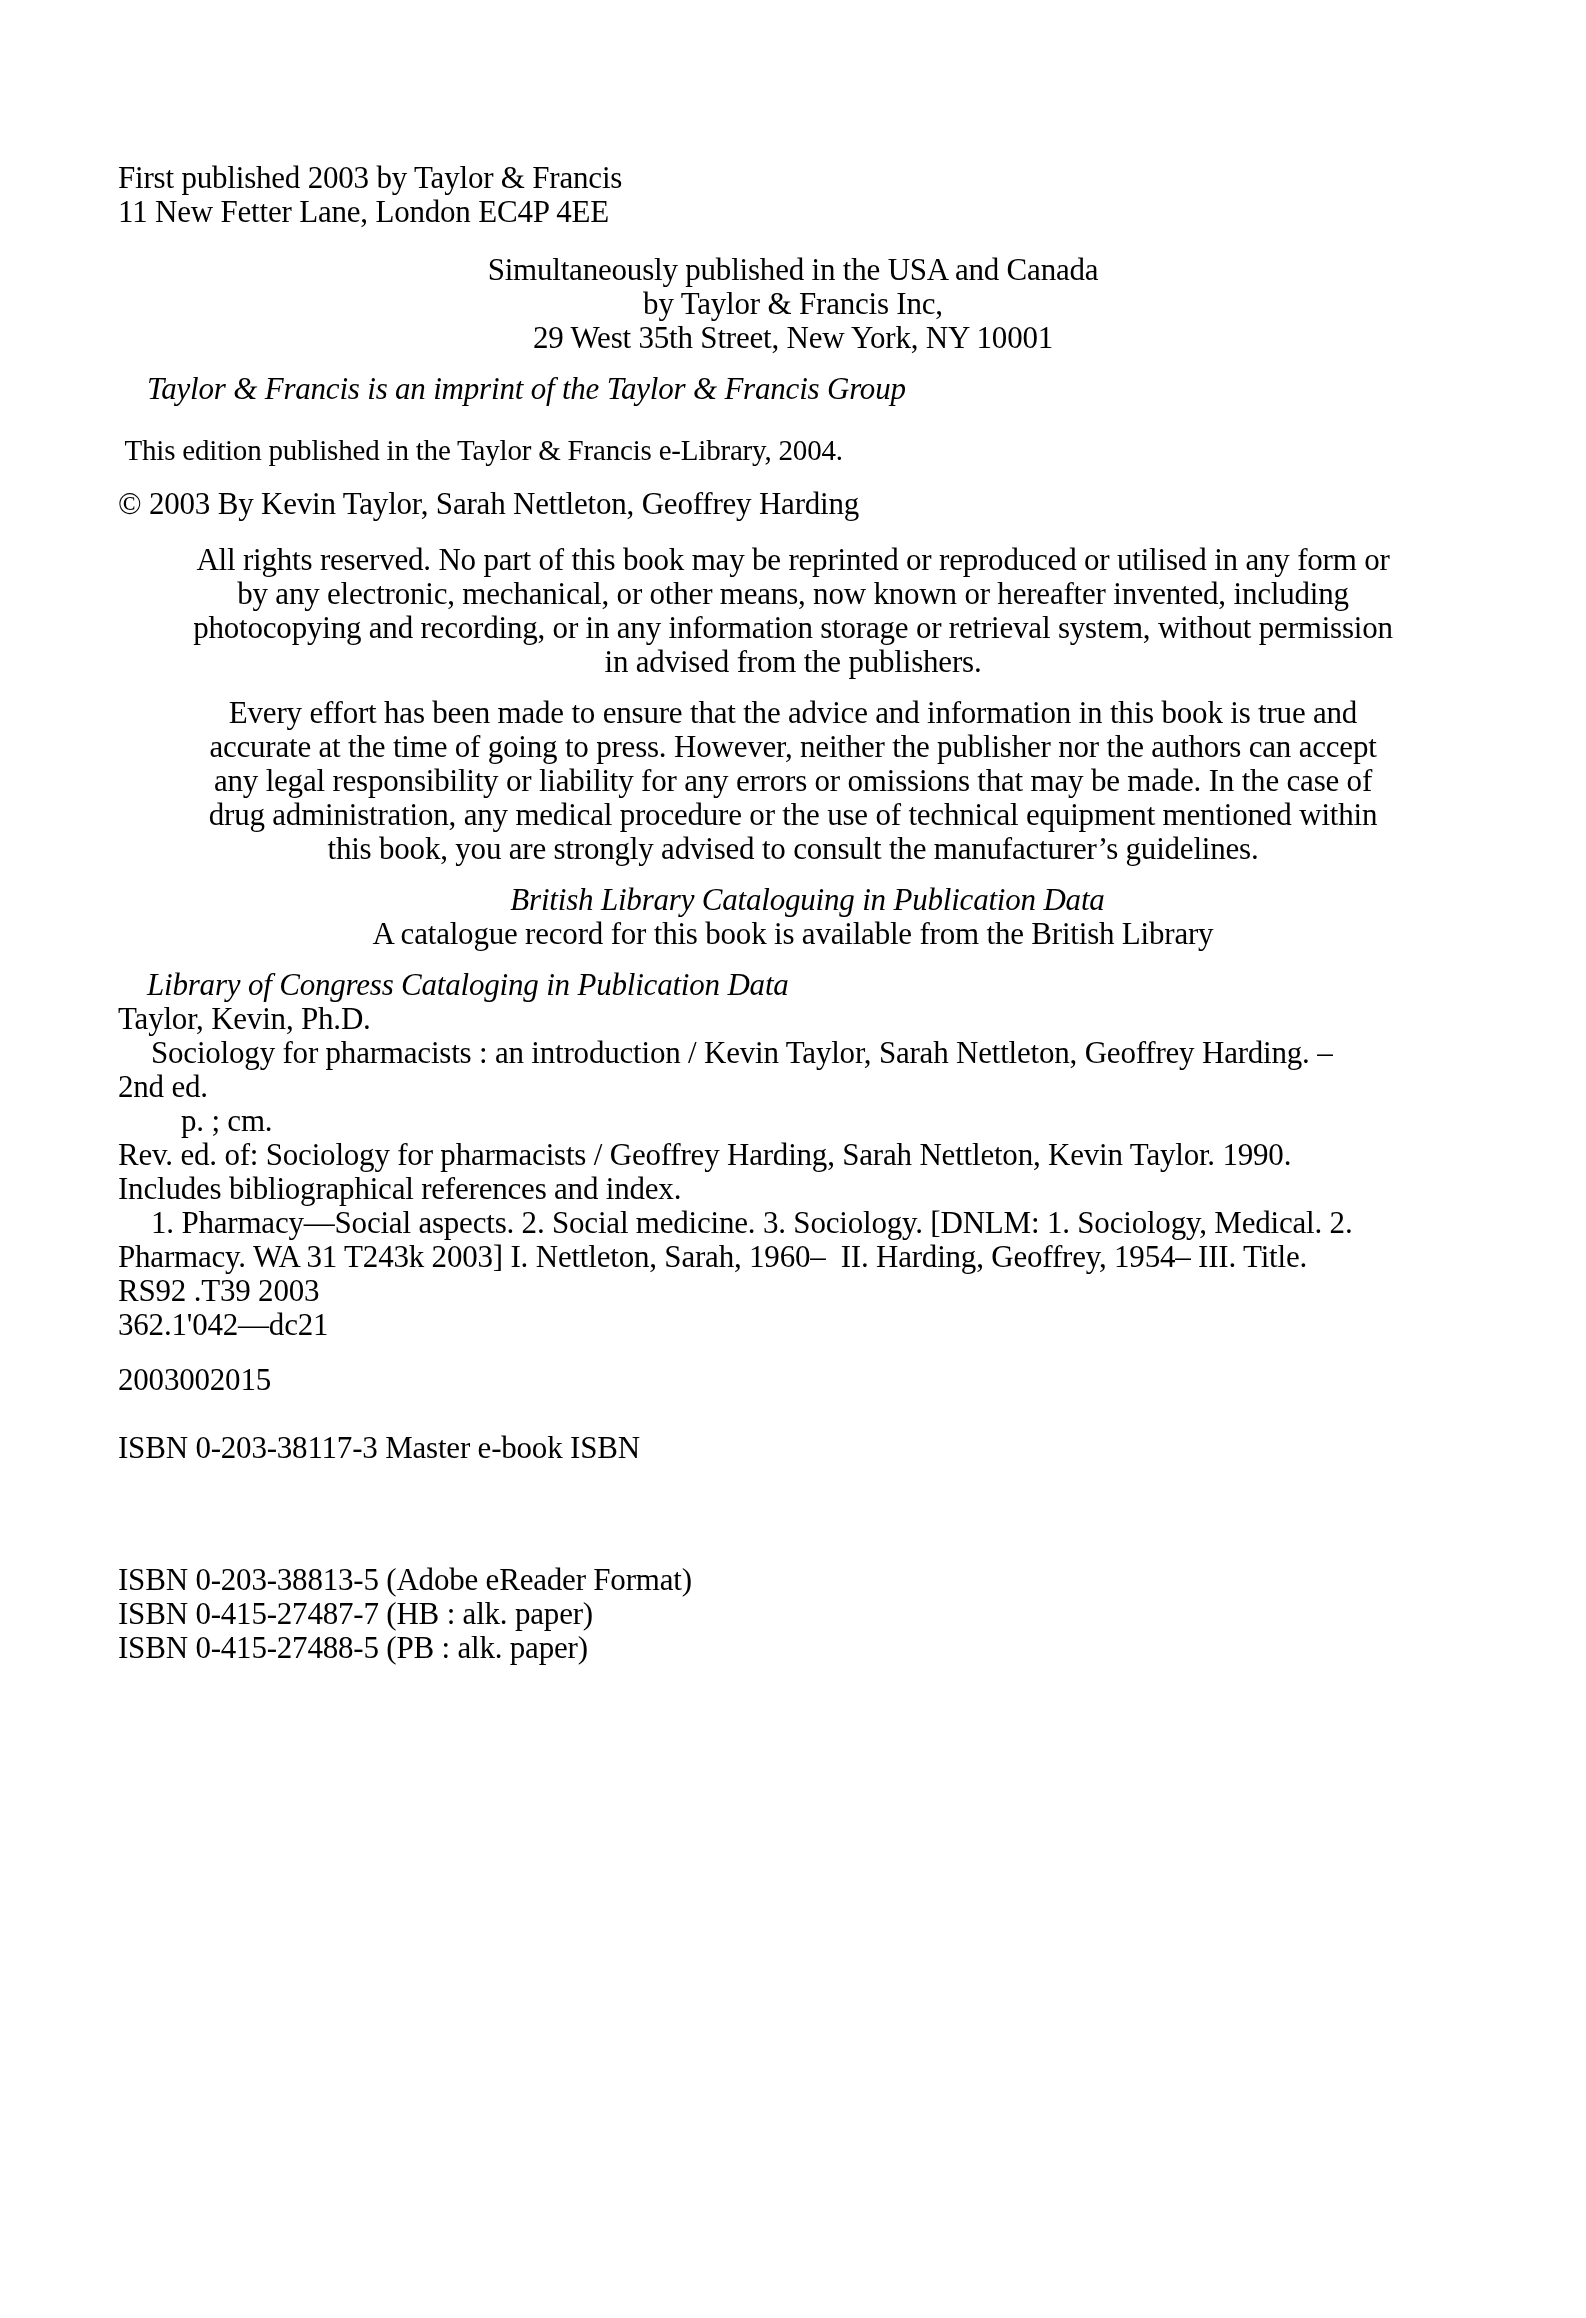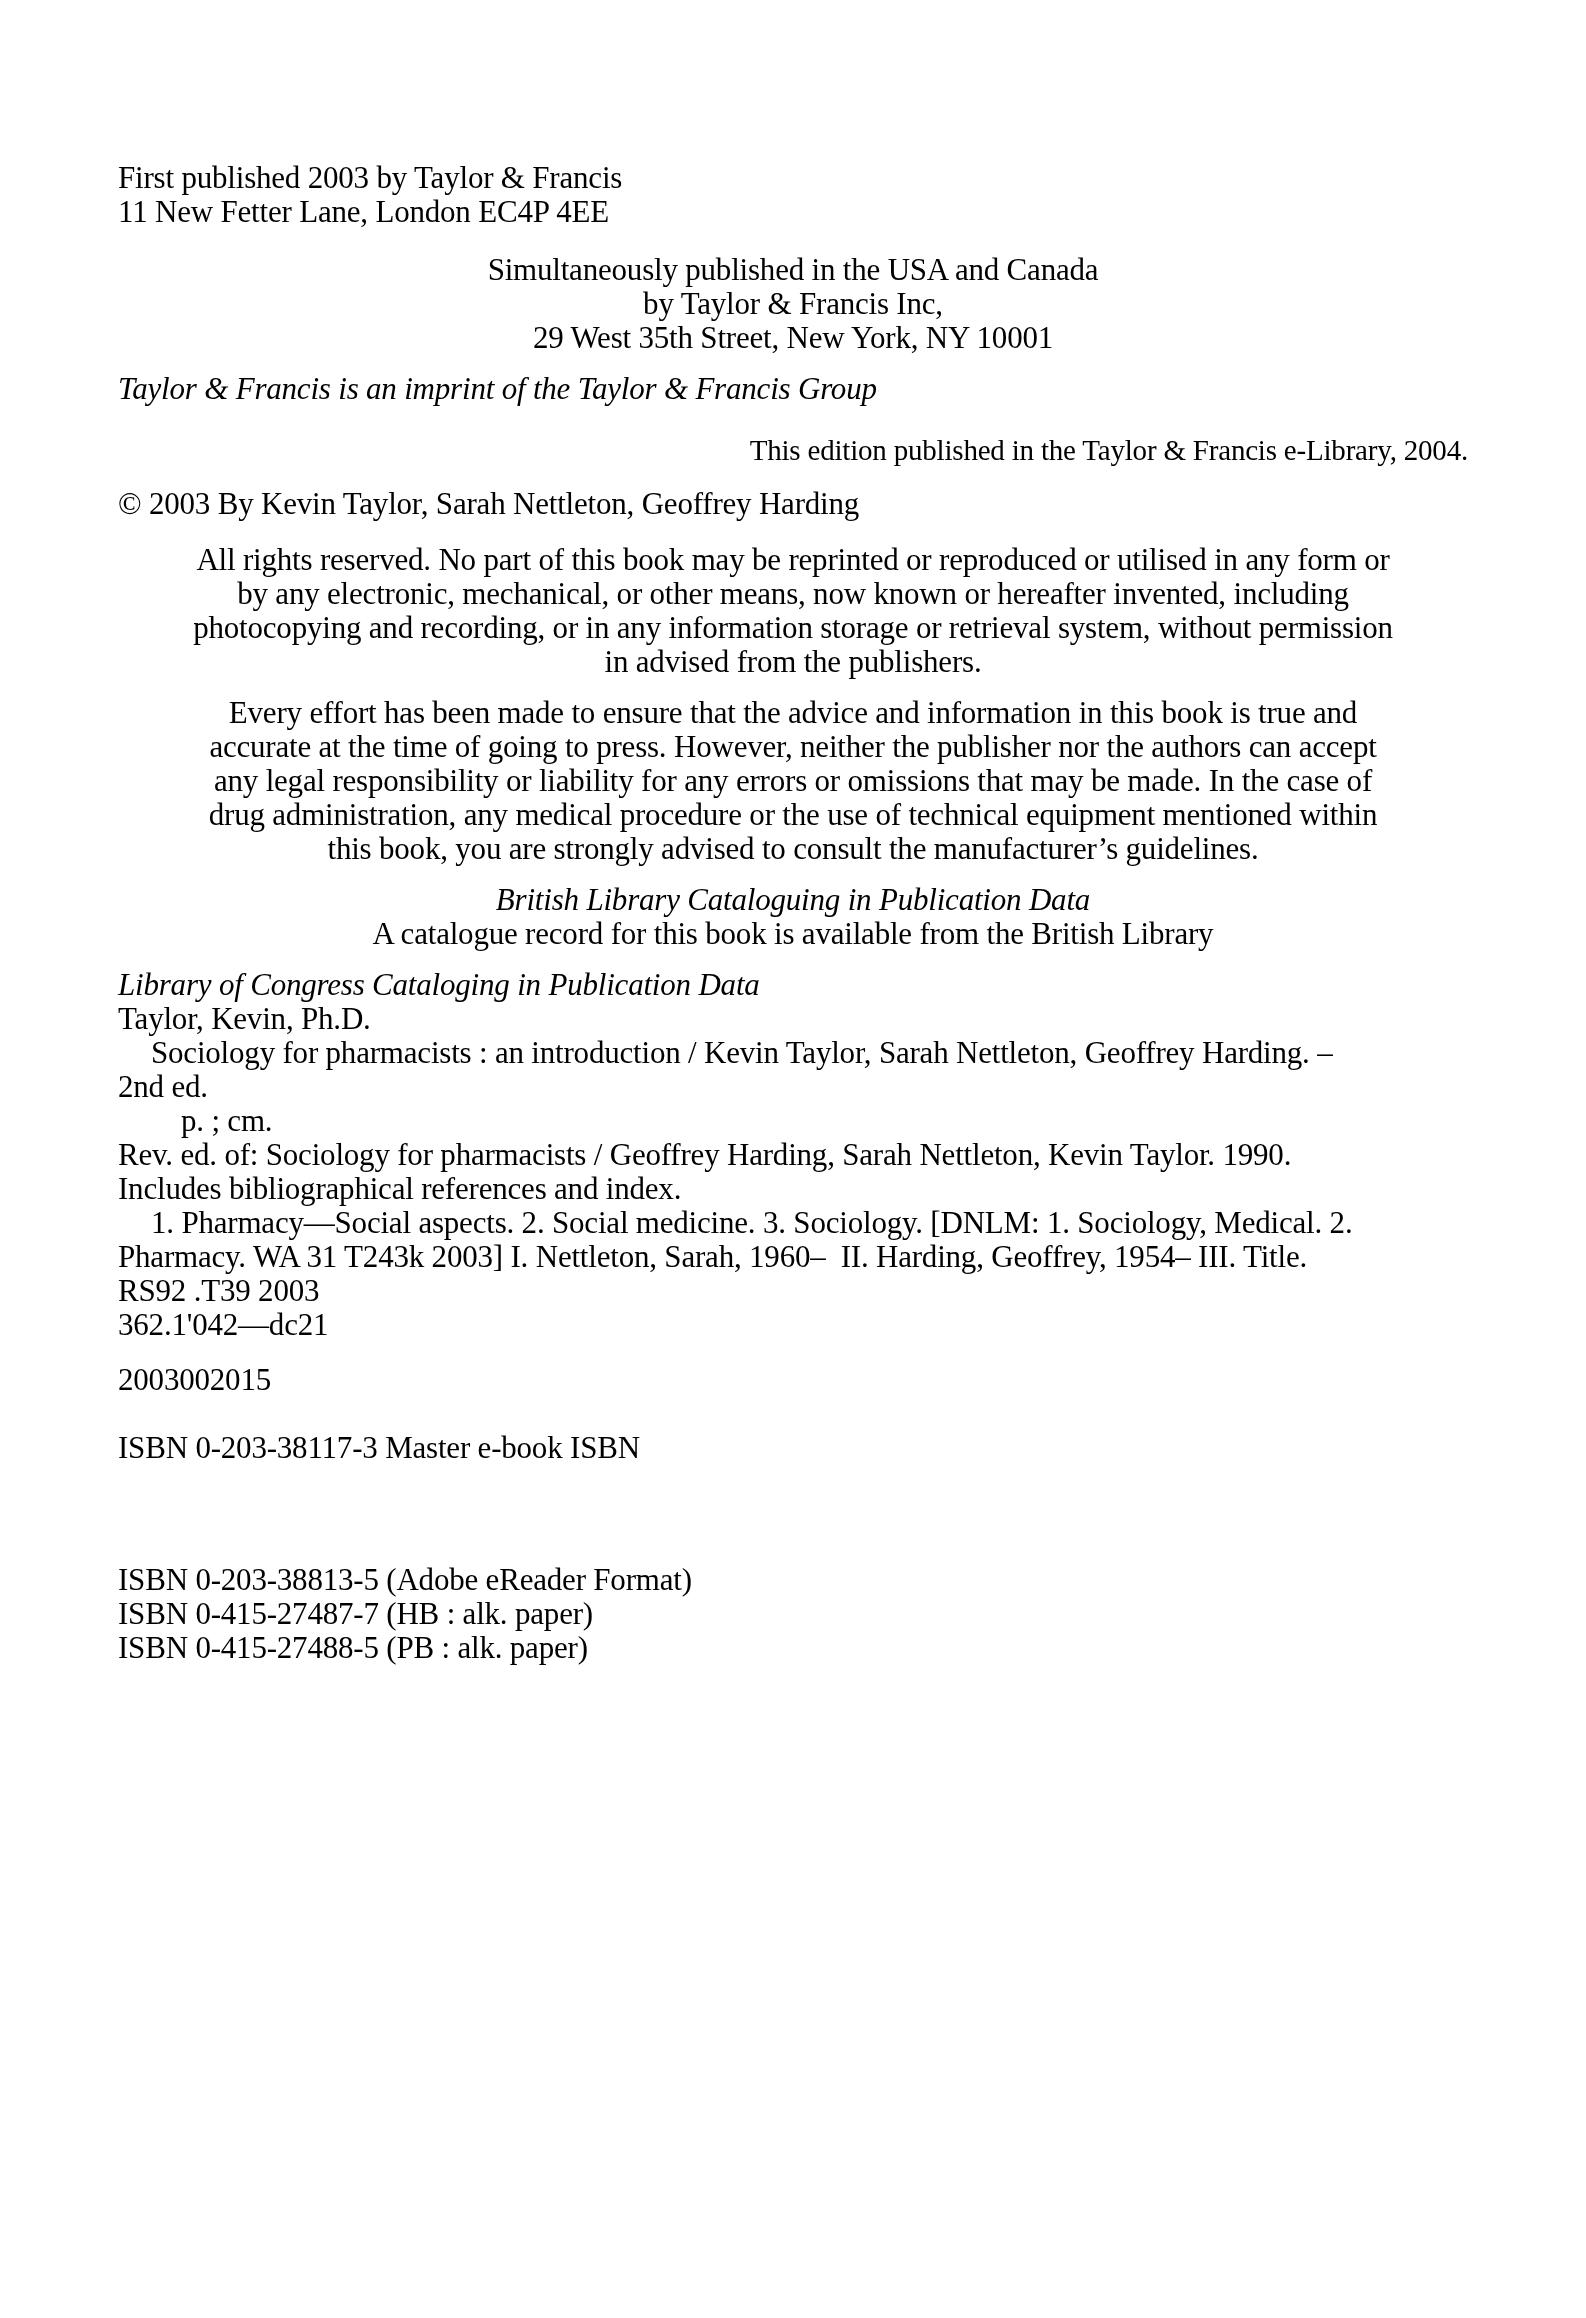--- a/index.html
+++ b/index.html
@@ -17,24 +17,24 @@
       overflow: hidden;
     }
     .content {
       position: absolute;
       left: 118px;
       top: 161px;
       width: 1350px;
     }
     .para { margin: 0; }
     .line { white-space: pre; }
-    .it { font-style: italic; }
+    .it { font-style: italic; margin-left: 29px; }
     .ind1 { padding-left: 33px; }
     .ind2 { padding-left: 63px; }
-    .smaller { font-size: 29px; padding-left: 6.5px; text-align: right; }
+    .smaller { font-size: 29px; padding-left: 6.5px; }
     .right { text-align: left; }
     .mb21 { margin-bottom: 17px; text-align: center; }
     .mb25 { margin-bottom: 20.3px; }
     .mb27 { margin-bottom: 22px; }
     .mb29 { margin-bottom: 24px; }
     .mb33 { margin-bottom: 27px; }
     .mb42 { margin-bottom: 34px; }
     .mb121 { margin-bottom: 98px; }
   </style>
 </head>

